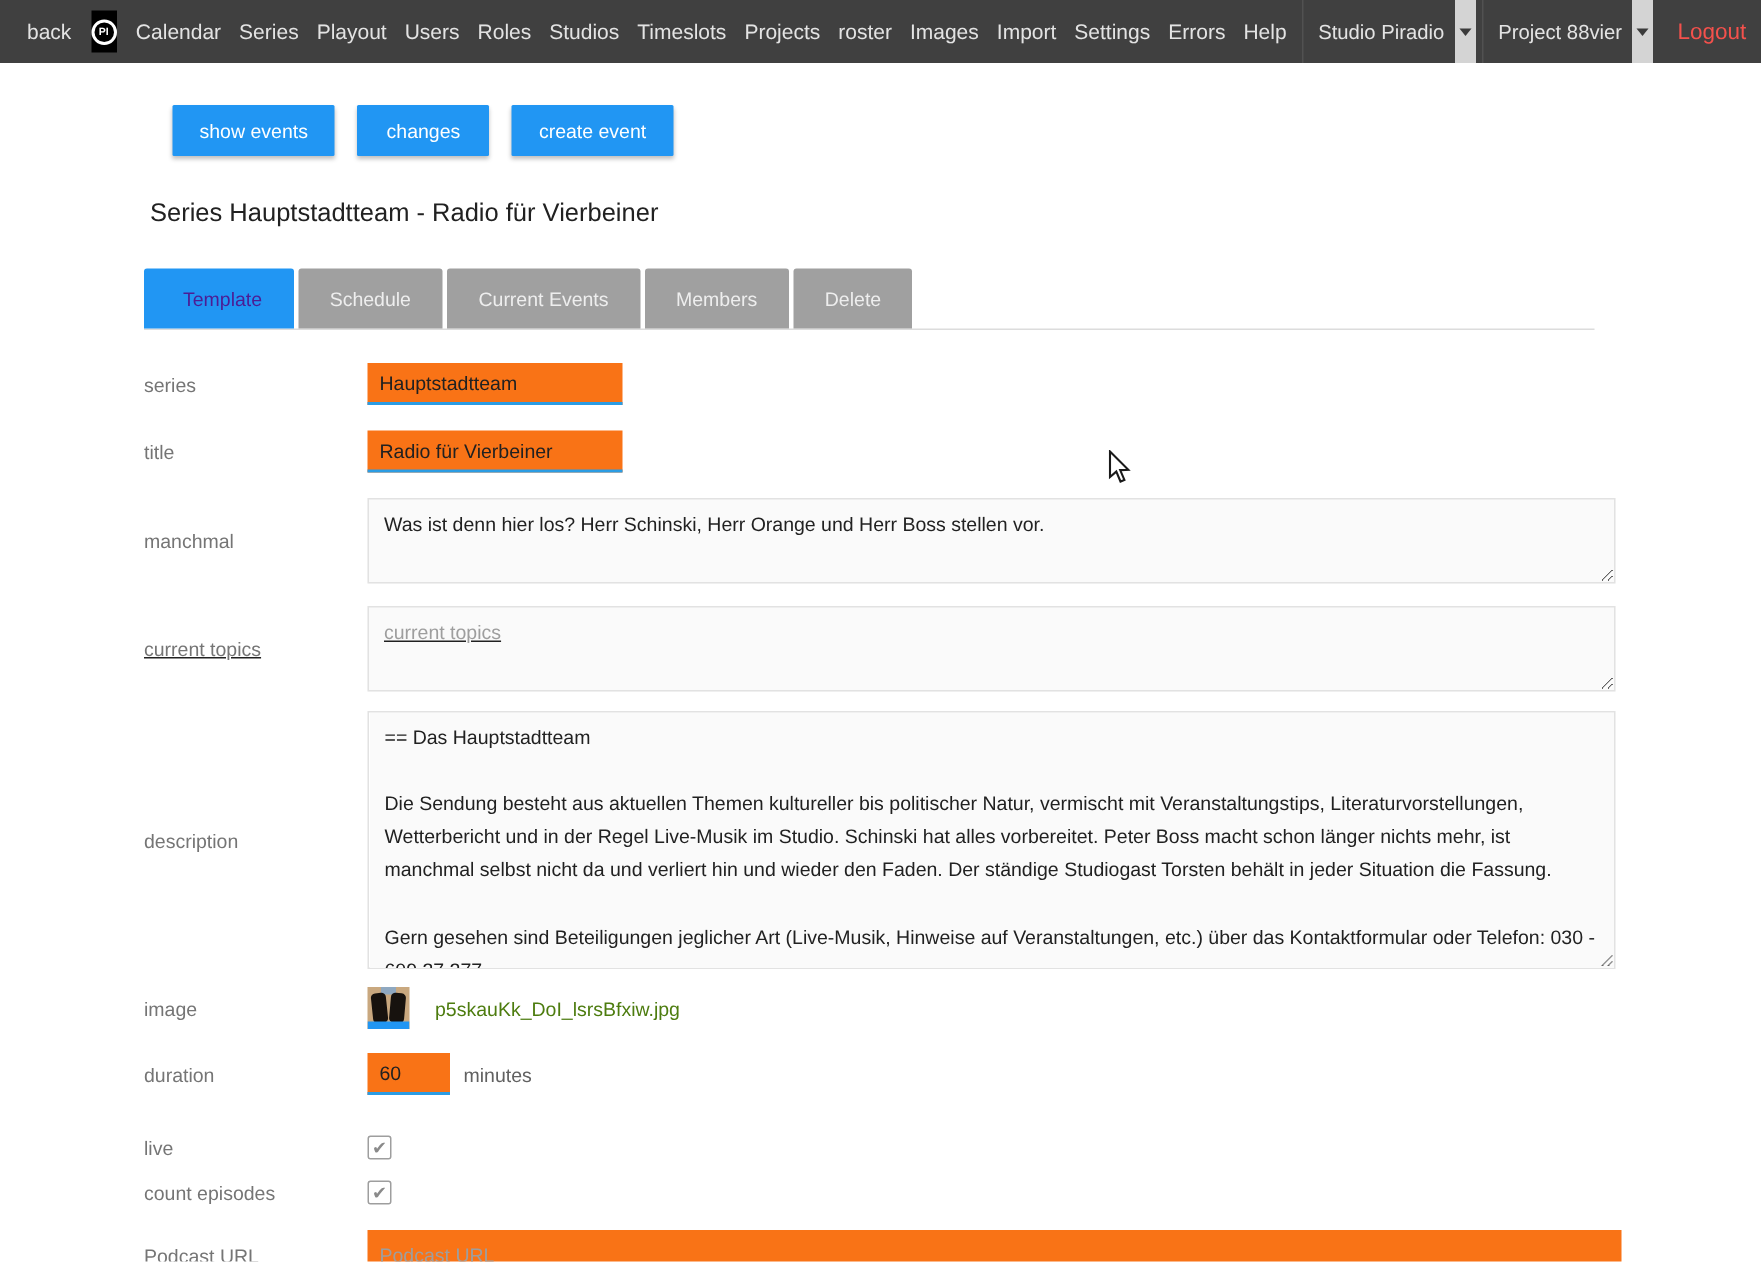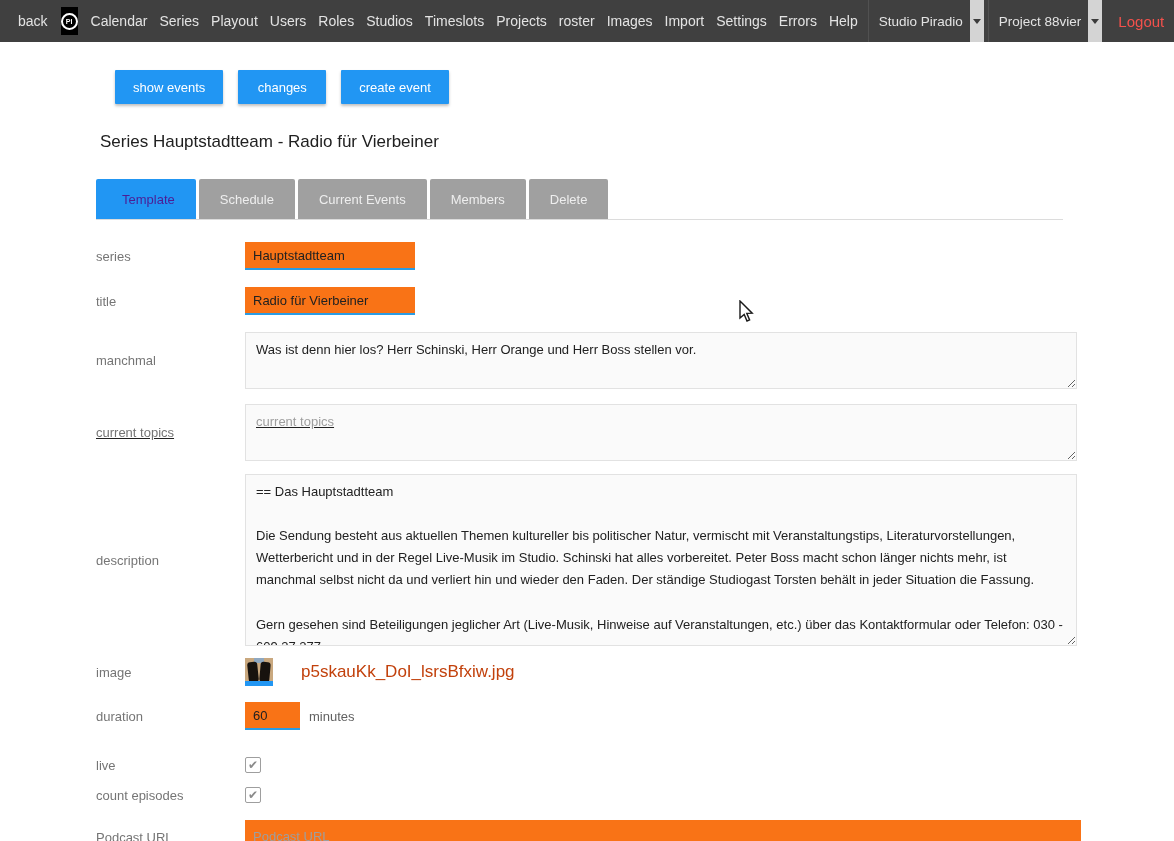--- a/index.html
+++ b/index.html
@@ -185,21 +185,21 @@
   .thumb .blob1 { left: 3px; transform: rotate(-6deg); }
   .thumb .blob2 { left: 15px; transform: rotate(5deg); }
   .thumb .strip {
     position: absolute; left: 0; right: 0; bottom: 0; height: 5px;
     background: #2196f3;
   }
   .thumb .topbar {
     position: absolute; left: 9px; top: 0; width: 10px; height: 5px;
     background: #8fa8c0;
   }
-  .file-name { margin-left: 28px; font-size: 17px; color: #c2410c; }
+  .file-name { margin-left: 17px; font-size: 13px; color: #4d7c0f; }
 
   .duration-input { width: 55px; }
   .unit-label { margin-left: 9px; font-size: 13px; color: #616161; }
 
   input[type="checkbox"] {
     appearance: none;
     -webkit-appearance: none;
     width: 16px; height: 16px;
     border: 1px solid #9e9e9e;
     border-radius: 2px;

